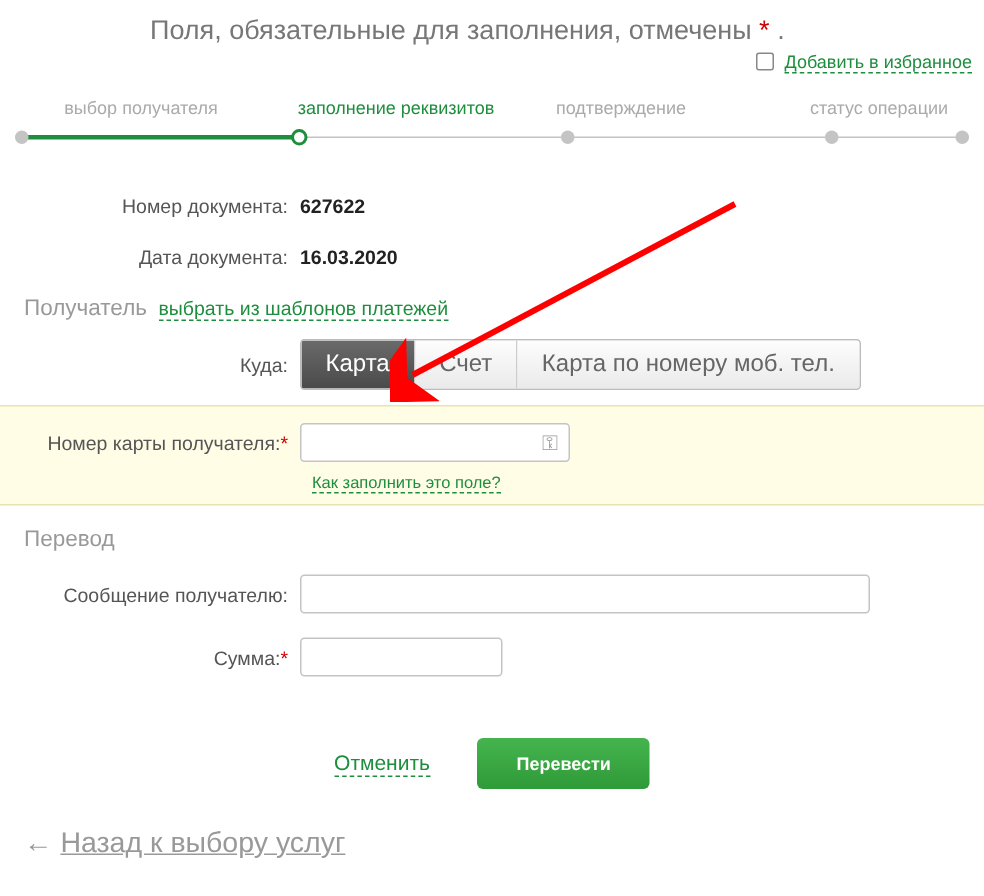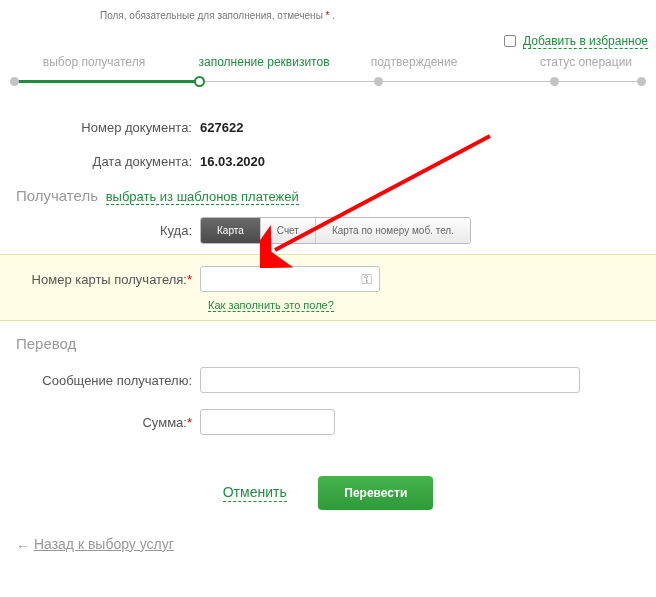--- a/index.html
+++ b/index.html
@@ -1,18 +1,18 @@
 <!DOCTYPE html>
 <html><head>
 <meta charset="utf-8">
 <style>
   * { box-sizing: border-box; margin: 0; padding: 0; }
   body { font-family: Arial, Helvetica, sans-serif; font-size: 13px; color: #333; background: #fff; width: 656px; height: 597px; overflow: hidden; position: relative; }
   
-  .top-note { color: #777; padding: 10px 20px 4px 100px; font-size: 10px; }
+  .top-note { color: #777; padding: 10px 20px 4px 100px; font-size: 18px; }
   .top-note .star { color: #c00; }
   
   .fav-link { position: absolute; right: 8px; top: 34px; font-size: 12px; }
   .fav-link a { color: #1e8e3e; text-decoration: none; border-bottom: 1px dashed #1e8e3e; }
   .fav-icon { display: inline-block; width: 12px; height: 12px; border: 1.5px solid #888; border-radius: 2px; vertical-align: -2px; margin-right: 4px; position: relative; }
   .fav-icon::after { content: ""; position: absolute; right: 1px; top: -4px; border-left: 4px solid transparent; border-right: 4px solid transparent; border-top: 6px solid #888; transform: rotate(0deg); display:none; }
   
   .stepper { position: relative; height: 40px; margin: 30px 14px 18px 14px; }
   .step-line { position: absolute; top: 26px; left: 0; right: 0; height: 1px; background: #c4c4c4; }
   .step-line-active { position: absolute; top: 25px; left: 0; width: 185px; height: 3px; background: #1e8e3e; }
@@ -25,41 +25,41 @@
   .form-area { padding: 0 16px; }
   .field-row { display: flex; align-items: center; margin: 6px 0; min-height: 28px; }
   .field-lbl { width: 184px; text-align: right; padding-right: 8px; color: #555; font-size: 13px; }
   .field-lbl .star { color: #c00; }
   .field-val { font-weight: bold; color: #222; }
   
   .section-title { color: #999; font-size: 15px; margin: 14px 0 8px 0; }
   .inline-link { color: #1e8e3e; text-decoration: none; border-bottom: 1px dashed #1e8e3e; font-size: 13px; }
   
   .tabs { display: inline-flex; border: 1px solid #bbb; border-radius: 3px; overflow: hidden; }
-  .tab { padding: 7px 16px; background: linear-gradient(#fdfdfd,#eaeaea); color: #666; font-size: 10px; cursor: pointer; border-right: 1px solid #ccc; }
+  .tab { padding: 7px 16px; background: linear-gradient(#fdfdfd,#eaeaea); color: #666; font-size: 16px; cursor: pointer; border-right: 1px solid #ccc; }
   .tab:last-child { border-right: none; }
   .tab.active { background: linear-gradient(#6a6a6a,#4a4a4a); color: #fff; }
   
   .highlight-block { background: #fffde5; border-top: 1px solid #e8e3b0; border-bottom: 1px solid #e8e3b0; padding: 10px 16px 8px 16px; margin: 10px -16px 0 -16px; }
   .input-std { height: 26px; border: 1px solid #c4c4c4; border-radius: 3px; padding: 0 6px; font-size: 13px; width: 180px; background: #fff; }
   .help-link-row { margin-left: 192px; margin-top: 4px; }
   
   .select-wrap { position: relative; display: inline-block; width: 380px; }
   .select-box { width: 100%; height: 26px; border: 1px solid #c4c4c4; border-radius: 3px; background: #fff; padding: 4px 30px 4px 8px; color: #777; font-size: 13px; line-height: 17px; cursor: pointer; }
   .select-arrow { position: absolute; right: 0; top: 0; width: 24px; height: 26px; background: linear-gradient(#3fa848,#278a32); border-radius: 0 3px 3px 0; }
   .select-arrow::after { content: ""; position: absolute; left: 7px; top: 10px; border-left: 5px solid transparent; border-right: 5px solid transparent; border-top: 6px solid #fff; }
   
   .txtinput-sm { width: 135px; }
   .txtinput-lg { width: 380px; }
   
   .btn-row { text-align: center; margin-top: 40px; }
   .btn-cancel { color: #1e8e3e; border-bottom: 1px dashed #1e8e3e; text-decoration: none; font-size: 14px; margin-right: 28px; padding-bottom: 1px; }
   .btn-primary { display: inline-block; background: linear-gradient(#45b44e,#2e9a38); color: #fff; font-weight: bold; font-size: 12px; padding: 10px 26px; border-radius: 4px; border: none; cursor: pointer; }
   
-  .back-link-row { margin: 26px 0 0 16px; color: #999; font-size: 14px; }
+  .back-link-row { margin: 26px 0 0 16px; color: #999; font-size: 19px; }
   .back-link-row a { color: #999; text-decoration: underline; }
   
   .red-arrow { position: absolute; left: 260px; top: 128px; width: 240px; height: 140px; pointer-events: none; }
 </style>
 </head>
 <body>
 
 <div class="top-note">
   <span>Поля, обязательные для заполнения, отмечены</span> <span class="star">*</span> .
 </div>

